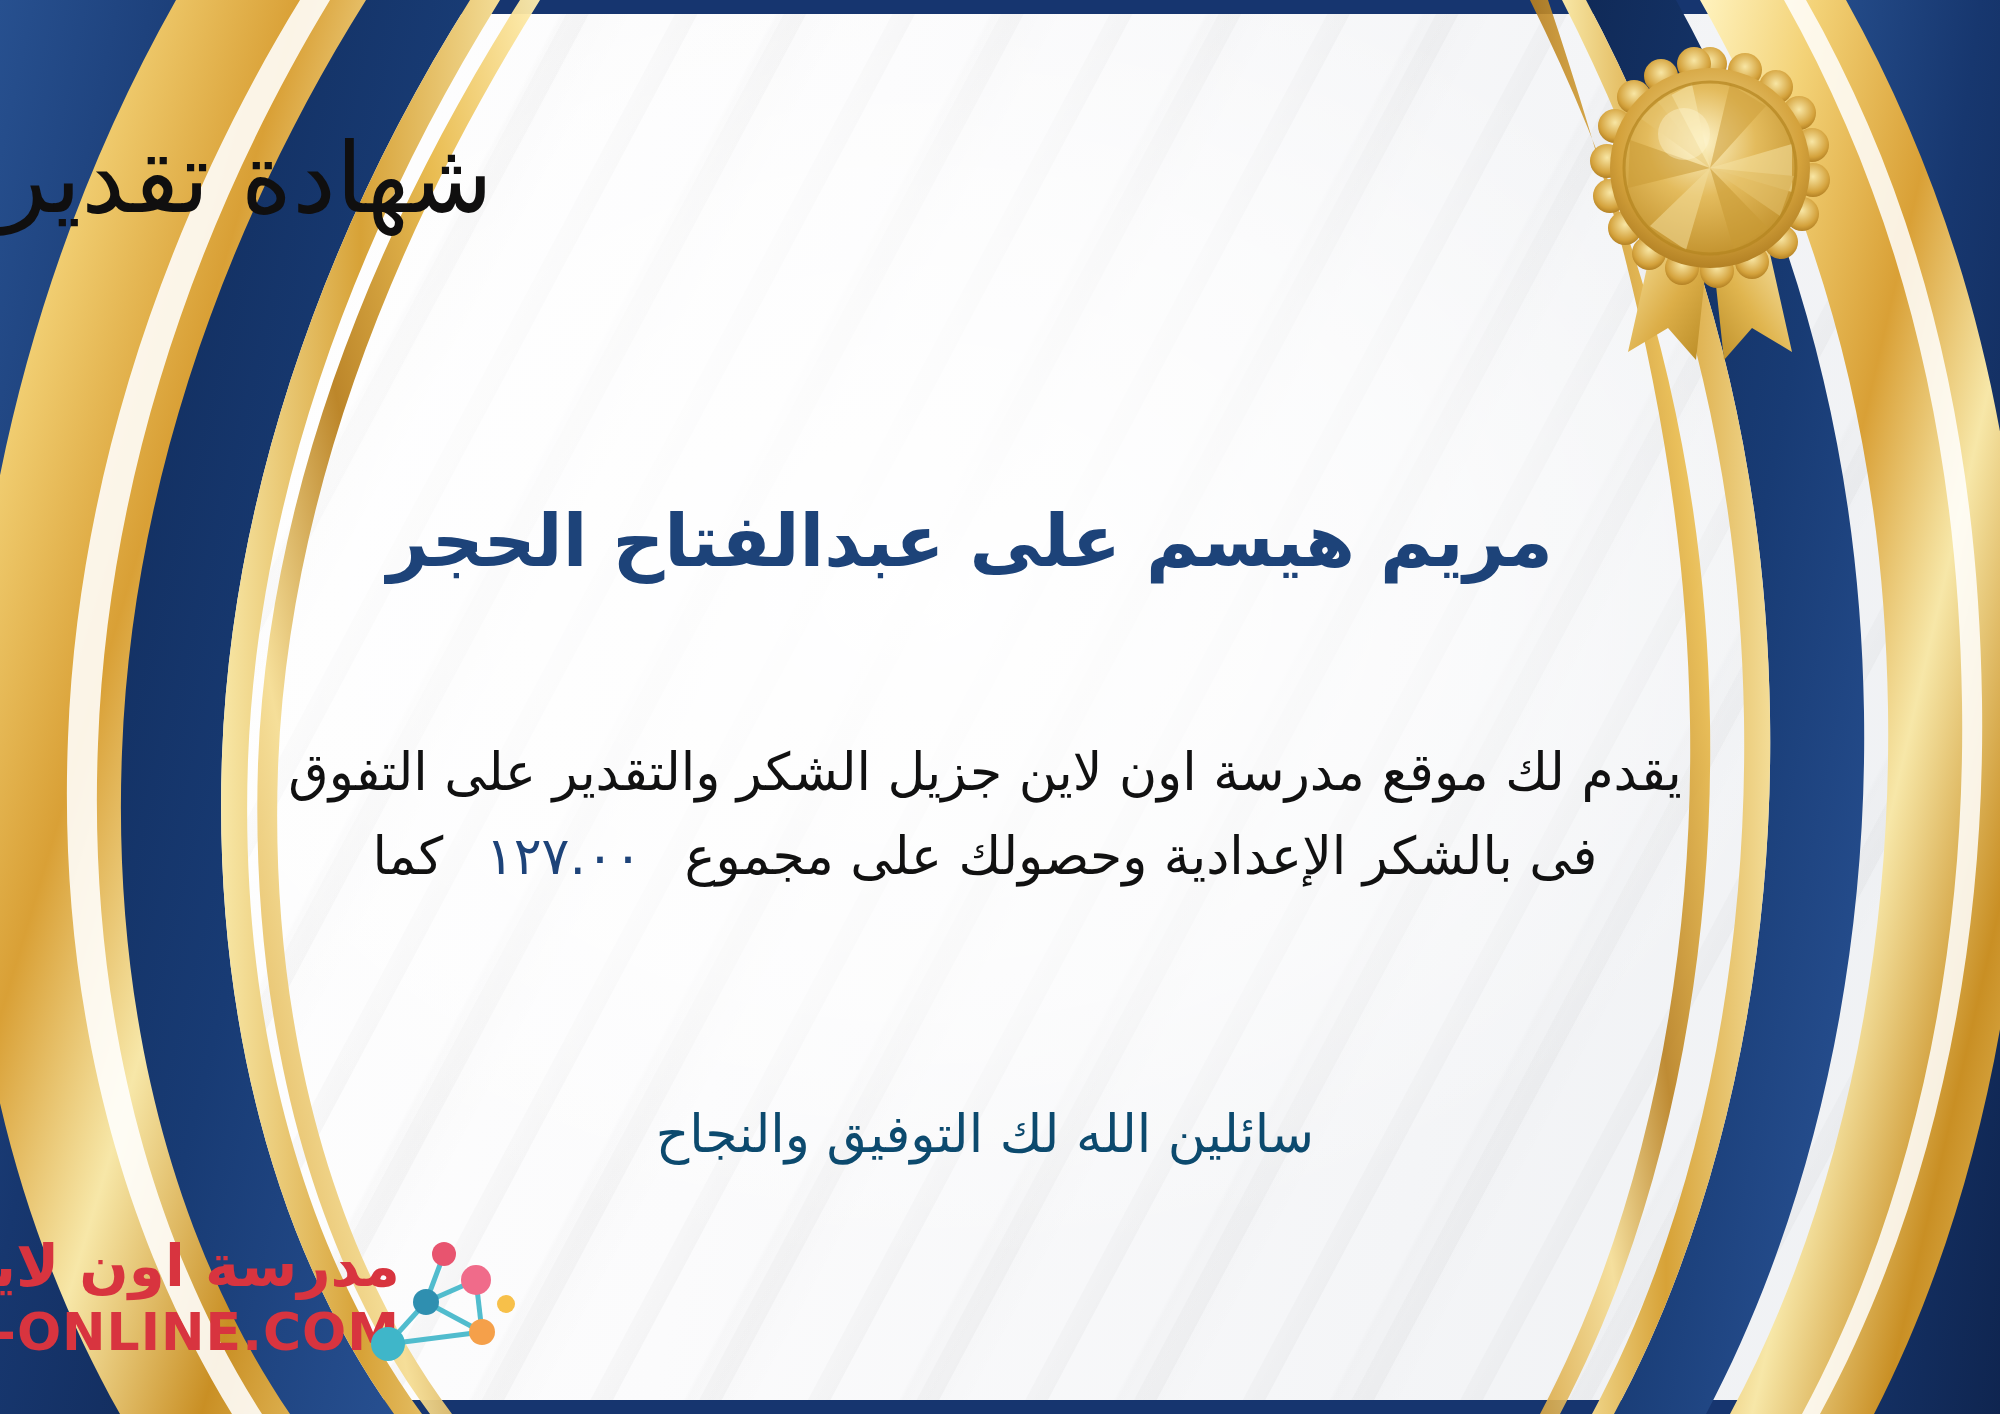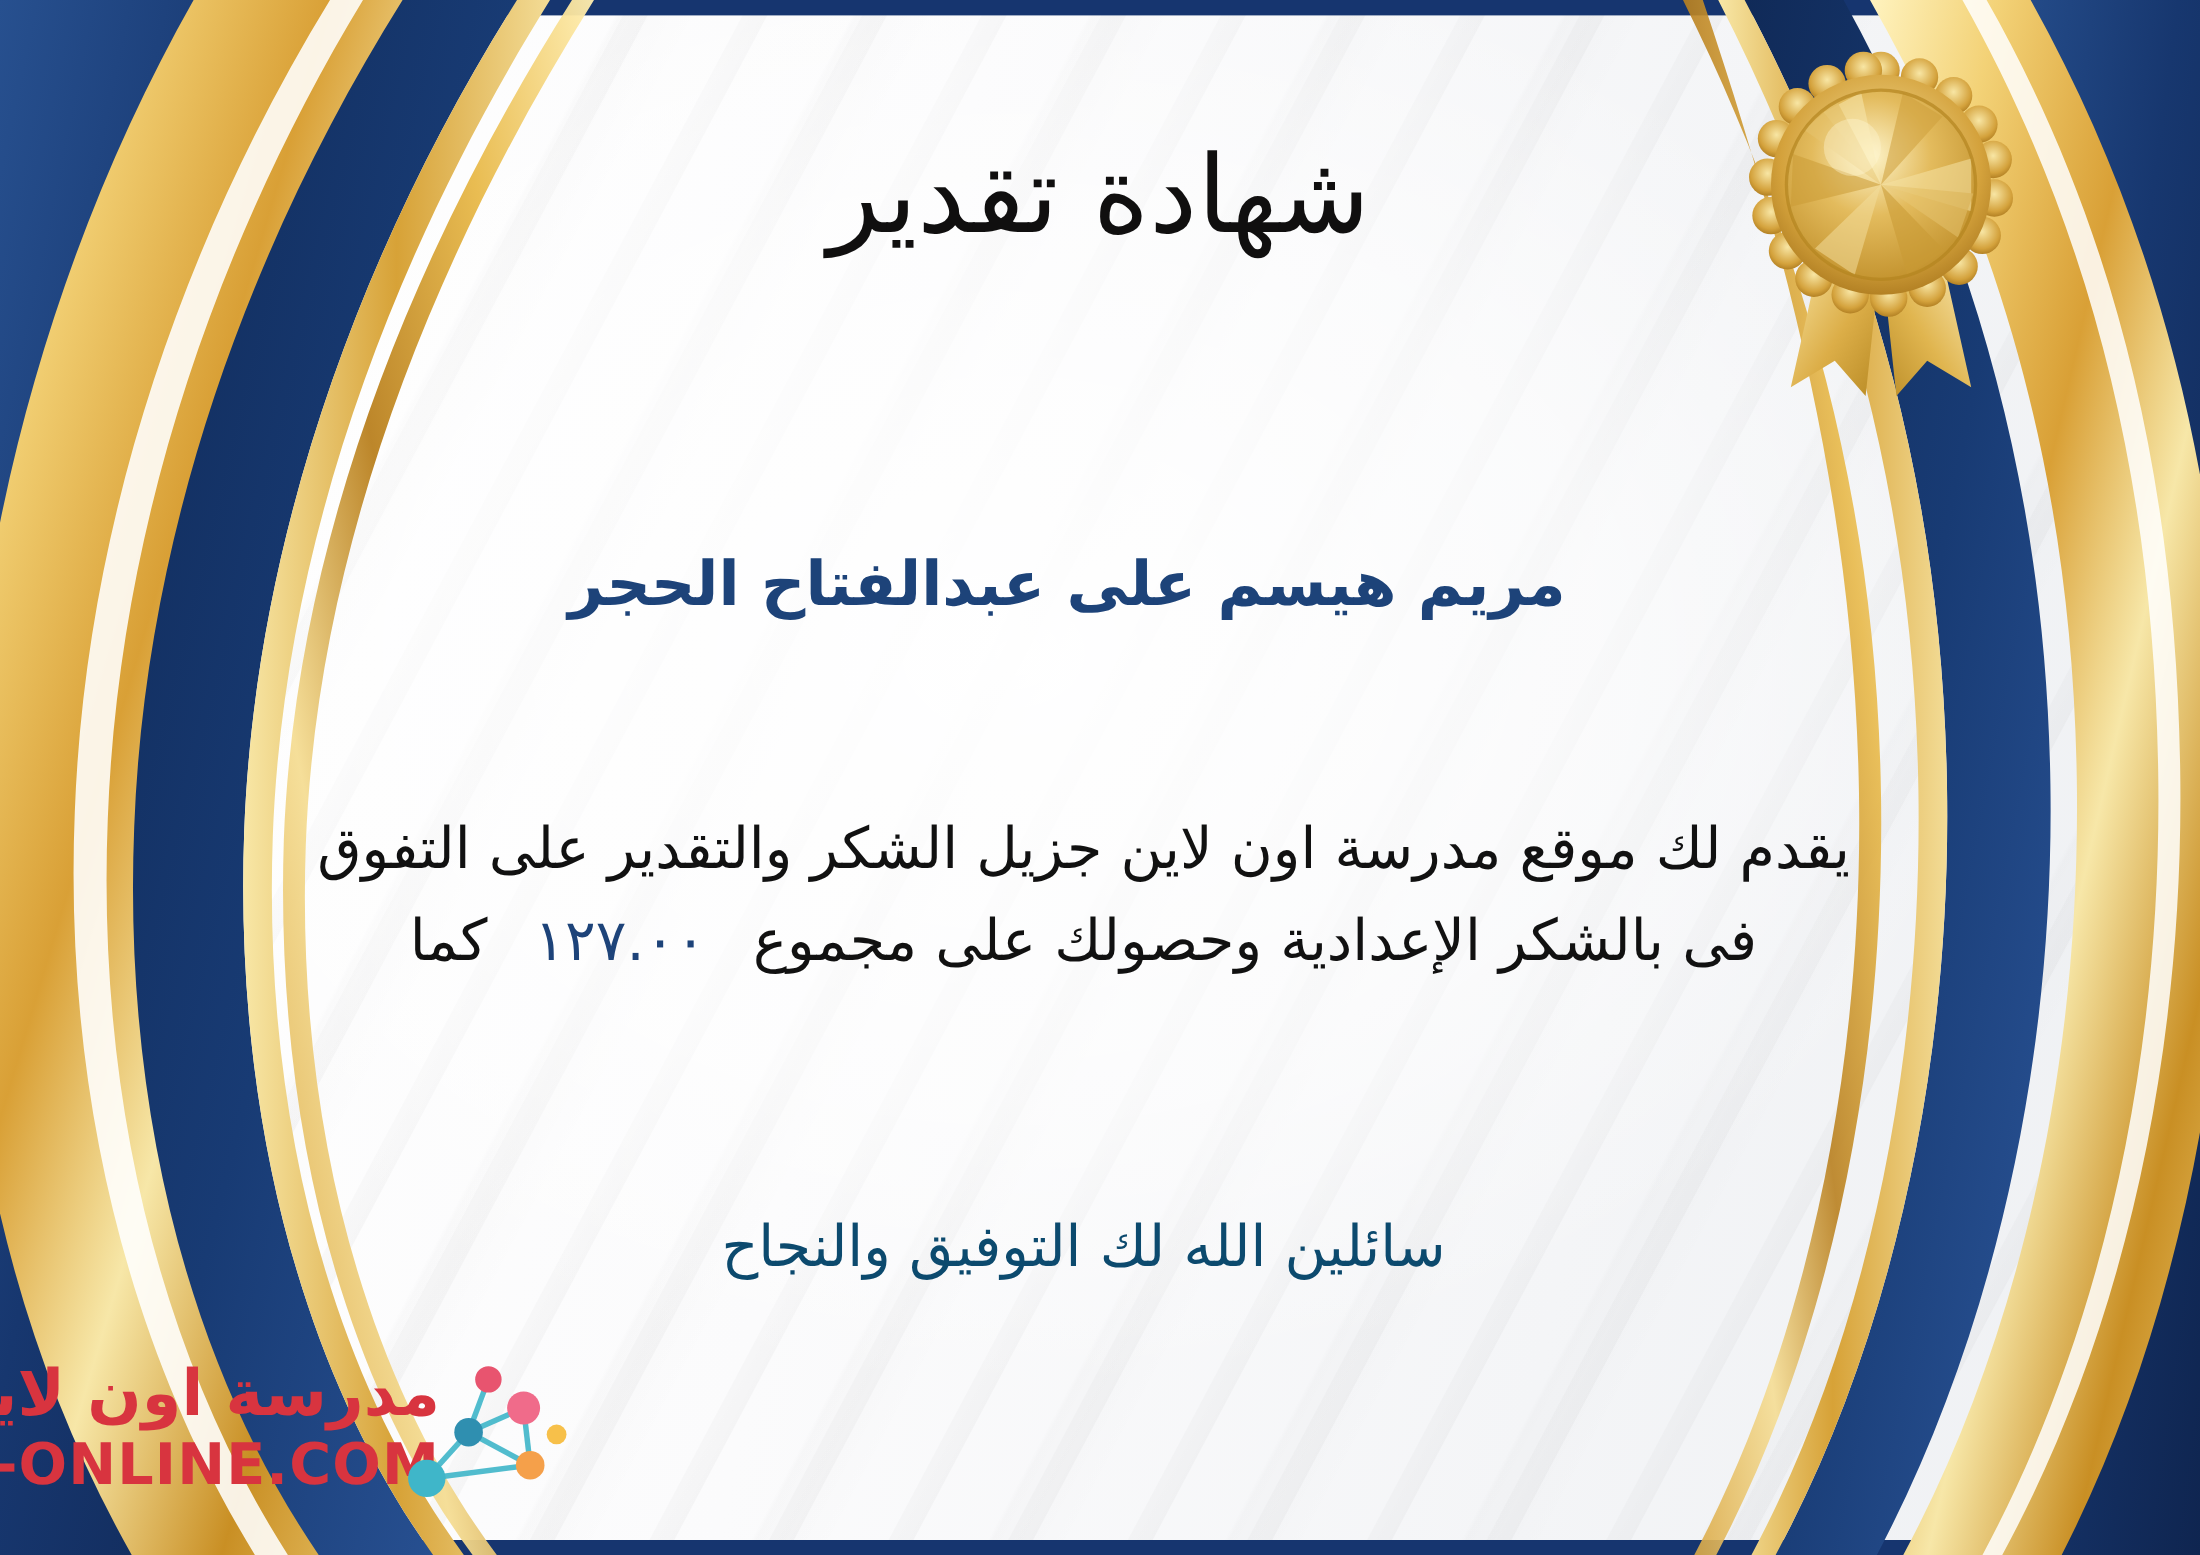--- a/index.html
+++ b/index.html
@@ -37,31 +37,31 @@
 
   
   .ribbons{position:absolute;inset:0;pointer-events:none;}
 
   
   .seal{position:absolute;left:1580px;top:40px;width:260px;height:330px;}
 
   
   .title{
     position:absolute;left:0;right:2px;top:125px;
-    text-align:center;
+    text-align:left;
     font-size:98px;line-height:1.1;
     font-weight:400;
     color:#100f0f;
     direction:rtl;
     letter-spacing:1px;
   }
   .student-name{
     position:absolute;left:90px;right:150px;top:500px;
     text-align:center;
-    font-size:56px;line-height:1.15;
+    font-size:72px;line-height:1.15;
     font-weight:700;
     color:#1d4379;
     direction:rtl;
   }
   .body-block{
     position:absolute;left:60px;right:90px;top:730px;
     direction:rtl;text-align:center;
     color:#111;
     font-size:52px;
     line-height:1.62;

